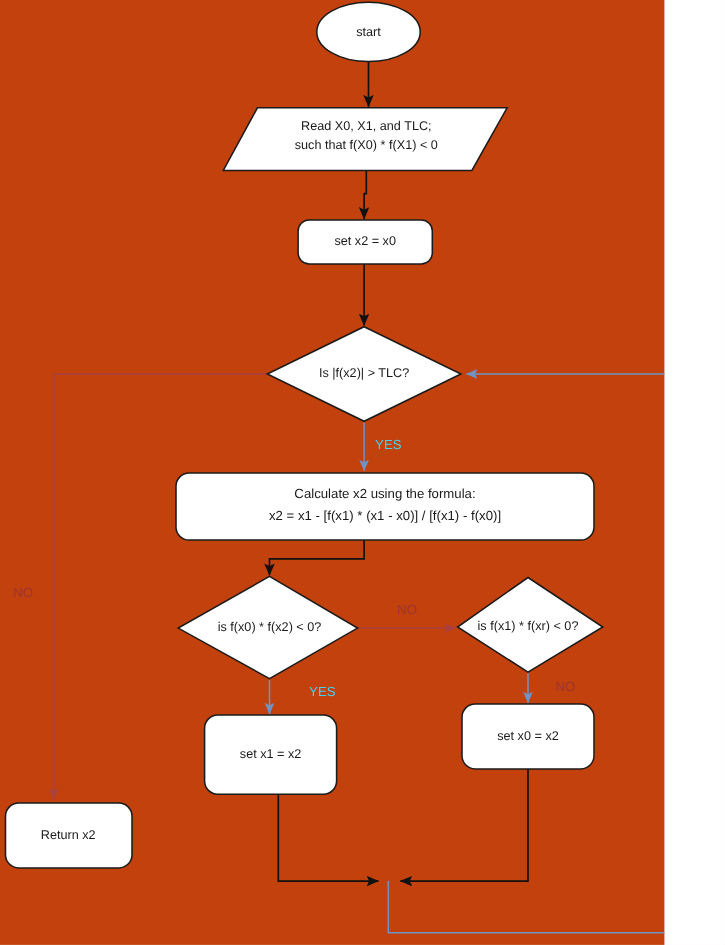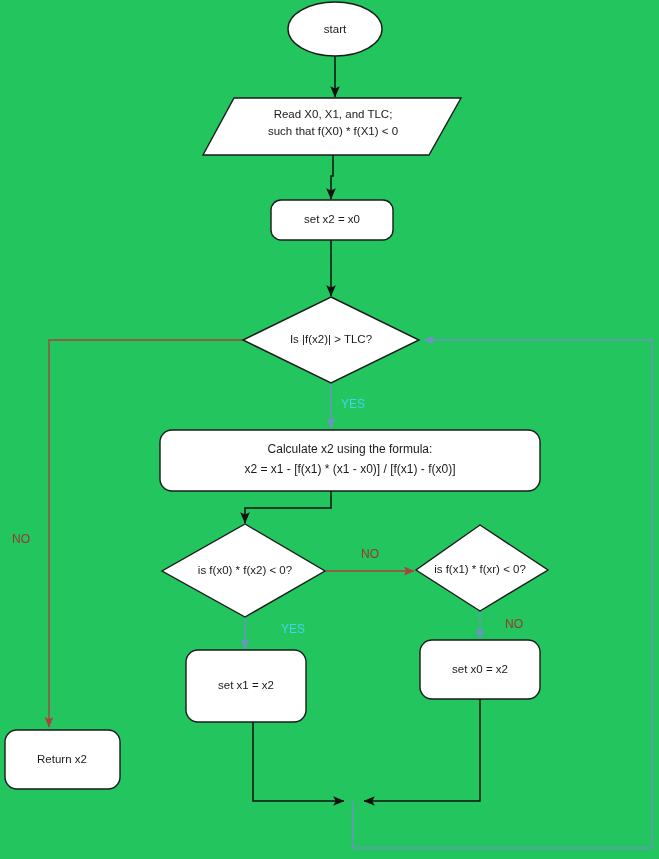--- a/index.html
+++ b/index.html
@@ -5,23 +5,23 @@
   html, body {
     margin: 0;
     padding: 0;
     background: #ffffff;
   }
   body {
     font-family: "Liberation Sans", sans-serif;
   }
   #canvas {
     position: relative;
-    width: 659px;
+    width: 604px;
     height: 859px;
-    background: #22c55e;
+    background: #c2410c;
     overflow: hidden;
   }
   #flow-svg {
     position: absolute;
     top: 0;
     left: 0;
     width: 659px;
     height: 859px;
   }
   .node-text {

